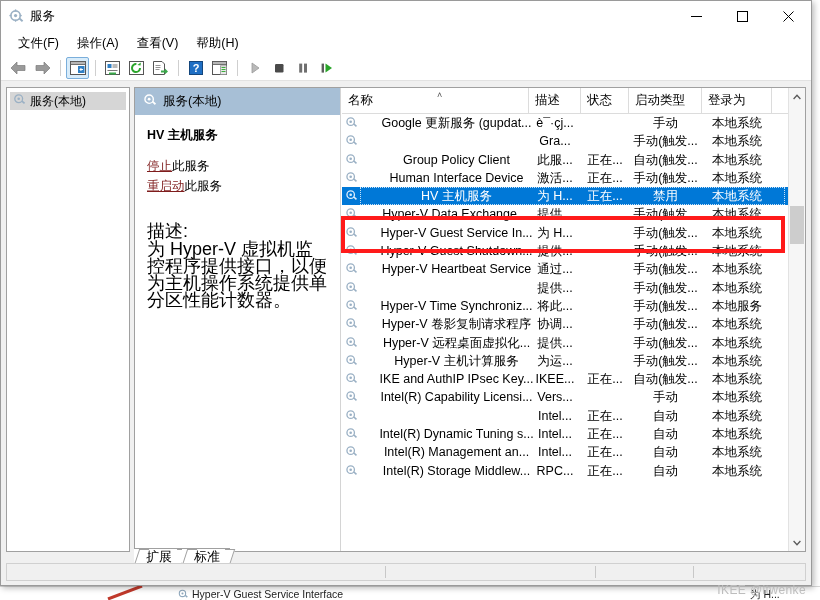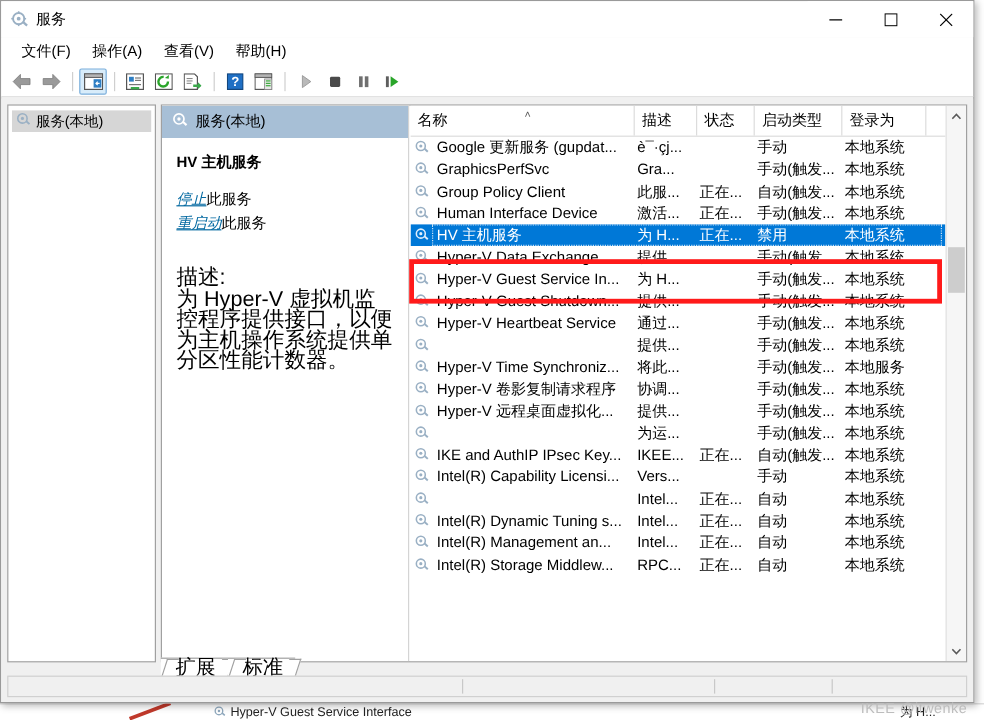--- a/index.html
+++ b/index.html
@@ -112,21 +112,21 @@
     height:27px;background:#a7bfd6;display:flex;align-items:center;
     padding-left:8px;box-sizing:border-box;
   }
   #details-header .dh-label{font-size:12.5px;margin-left:6px;color:#000;}
   #svc-name{
     margin:12px 0 0 12px;font-size:12.5px;font-weight:bold;color:#000;
   }
   .svc-link{
     margin:3px 0 0 12px;font-size:12.5px;color:#000;cursor:pointer;white-space:nowrap;
   }
-  .svc-link .lk{color:#0369a1;text-decoration:underline;font-style:italic;}
+  .svc-link .lk{color:#7f1d1d;text-decoration:underline;}
   #links-block{margin-top:14px;}
   #desc-block{margin:28px 0 0 12px;width:182px;font-size:18px;line-height:17px;color:#000;}
   #desc-title{margin-bottom:1px;}
 
   
   #list-pane{
     position:absolute;left:207px;top:0;right:0;bottom:0;
     background:#ffffff;overflow:hidden;
   }
   #list-header{
@@ -140,21 +140,21 @@
     border-right:1px solid #dcdcdc;padding-left:6px;white-space:nowrap;
     overflow:hidden;
   }
   #sort-caret{
     position:absolute;top:3px;left:95px;font-size:9px;color:#555;line-height:9px;
   }
   #rows-viewport{
     position:absolute;left:0;top:26px;right:17px;bottom:0;overflow:hidden;
   }
   .row{
-    position:relative;height:18.3px;line-height:18.3px;white-space:nowrap;
+    position:relative;height:18.3px;line-height:18.3px;white-space:nowrap;text-align:center;
   }
   .row .cell{
     position:absolute;top:0;height:18.3px;overflow:hidden;
     font-size:12.5px;color:#000;white-space:nowrap;text-overflow:clip;
   }
   .row .cell.name{padding-left:22px;}
   .row .rowicon{position:absolute;left:3px;top:2px;}
   .row.selected{background:#0078d7;}
   .row.selected .cell{color:#ffffff;}
   .row.selected .sel-outline{
@@ -177,21 +177,21 @@
   #sb-thumb{
     position:absolute;left:1px;width:14px;top:118px;height:38px;background:#cdcdcd;
   }
 
   
   #tabs{
     position:absolute;left:133px;bottom:22px;height:16px;
     display:flex;align-items:flex-end;
   }
   .tab{
-    position:relative;height:15px;line-height:15px;font-size:17px;color:#000;
+    position:relative;height:15px;line-height:15px;font-size:13px;color:#000;
     padding:0 10px 0 12px;background:#ffffff;
     border-top:1px solid #a0a0a0;
     box-sizing:border-box;
   }
   .tab .tl{
     position:absolute;left:0;top:0;width:9px;height:15px;
     border-left:1px solid #a0a0a0;transform:skewX(-18deg);transform-origin:bottom left;
     border-top:1px solid #a0a0a0;background:#ffffff;
   }
   .tab .tr{
@@ -447,21 +447,20 @@
               <span class="cell" style="left: 239px; width: 44px; padding-left: 2px;"></span>
               <span class="cell" style="left: 287px; width: 69px; padding-left: 2px;">手动</span>
               <span class="cell" style="left: 360px; width: 66px; padding-left: 2px;">本地系统</span>
             </div>
             <div class="row">
               <span class="rowicon"><svg width="13" height="13" viewBox="0 0 16 16">
                   <circle cx="7" cy="7" r="4.6" fill="none" stroke="#9ab0c4" stroke-width="1.6"></circle>
                   <circle cx="7" cy="7" r="1.6" fill="#9ab0c4"></circle>
                   <rect x="10.3" y="10.3" width="4.4" height="2" fill="#9ab0c4" transform="rotate(42 12.5 11.3)"></rect>
                 </svg></span>
-              <span class="cell name" style="left: 0px; width: 185px;">GraphicsPerfSvc</span>
               <span class="cell" style="left: 187px; width: 48px; padding-left: 2px;">Gra...</span>
               <span class="cell" style="left: 239px; width: 44px; padding-left: 2px;"></span>
               <span class="cell" style="left: 287px; width: 69px; padding-left: 2px;">手动(触发...</span>
               <span class="cell" style="left: 360px; width: 66px; padding-left: 2px;">本地系统</span>
             </div>
             <div class="row">
               <span class="rowicon"><svg width="13" height="13" viewBox="0 0 16 16">
                   <circle cx="7" cy="7" r="4.6" fill="none" stroke="#9ab0c4" stroke-width="1.6"></circle>
                   <circle cx="7" cy="7" r="1.6" fill="#9ab0c4"></circle>
                   <rect x="10.3" y="10.3" width="4.4" height="2" fill="#9ab0c4" transform="rotate(42 12.5 11.3)"></rect>
@@ -591,20 +590,21 @@
               <span class="cell" style="left: 239px; width: 44px; padding-left: 2px;"></span>
               <span class="cell" style="left: 287px; width: 69px; padding-left: 2px;">手动(触发...</span>
               <span class="cell" style="left: 360px; width: 66px; padding-left: 2px;">本地系统</span>
             </div>
             <div class="row">
               <span class="rowicon"><svg width="13" height="13" viewBox="0 0 16 16">
                   <circle cx="7" cy="7" r="4.6" fill="none" stroke="#9ab0c4" stroke-width="1.6"></circle>
                   <circle cx="7" cy="7" r="1.6" fill="#9ab0c4"></circle>
                   <rect x="10.3" y="10.3" width="4.4" height="2" fill="#9ab0c4" transform="rotate(42 12.5 11.3)"></rect>
                 </svg></span>
+              <span class="cell name" style="left: 0px; width: 185px;">Hyper-V 主机计算服务</span>
               <span class="cell" style="left: 187px; width: 48px; padding-left: 2px;">为运...</span>
               <span class="cell" style="left: 239px; width: 44px; padding-left: 2px;"></span>
               <span class="cell" style="left: 287px; width: 69px; padding-left: 2px;">手动(触发...</span>
               <span class="cell" style="left: 360px; width: 66px; padding-left: 2px;">本地系统</span>
             </div>
             <div class="row">
               <span class="rowicon"><svg width="13" height="13" viewBox="0 0 16 16">
                   <circle cx="7" cy="7" r="4.6" fill="none" stroke="#9ab0c4" stroke-width="1.6"></circle>
                   <circle cx="7" cy="7" r="1.6" fill="#9ab0c4"></circle>
                   <rect x="10.3" y="10.3" width="4.4" height="2" fill="#9ab0c4" transform="rotate(42 12.5 11.3)"></rect>

